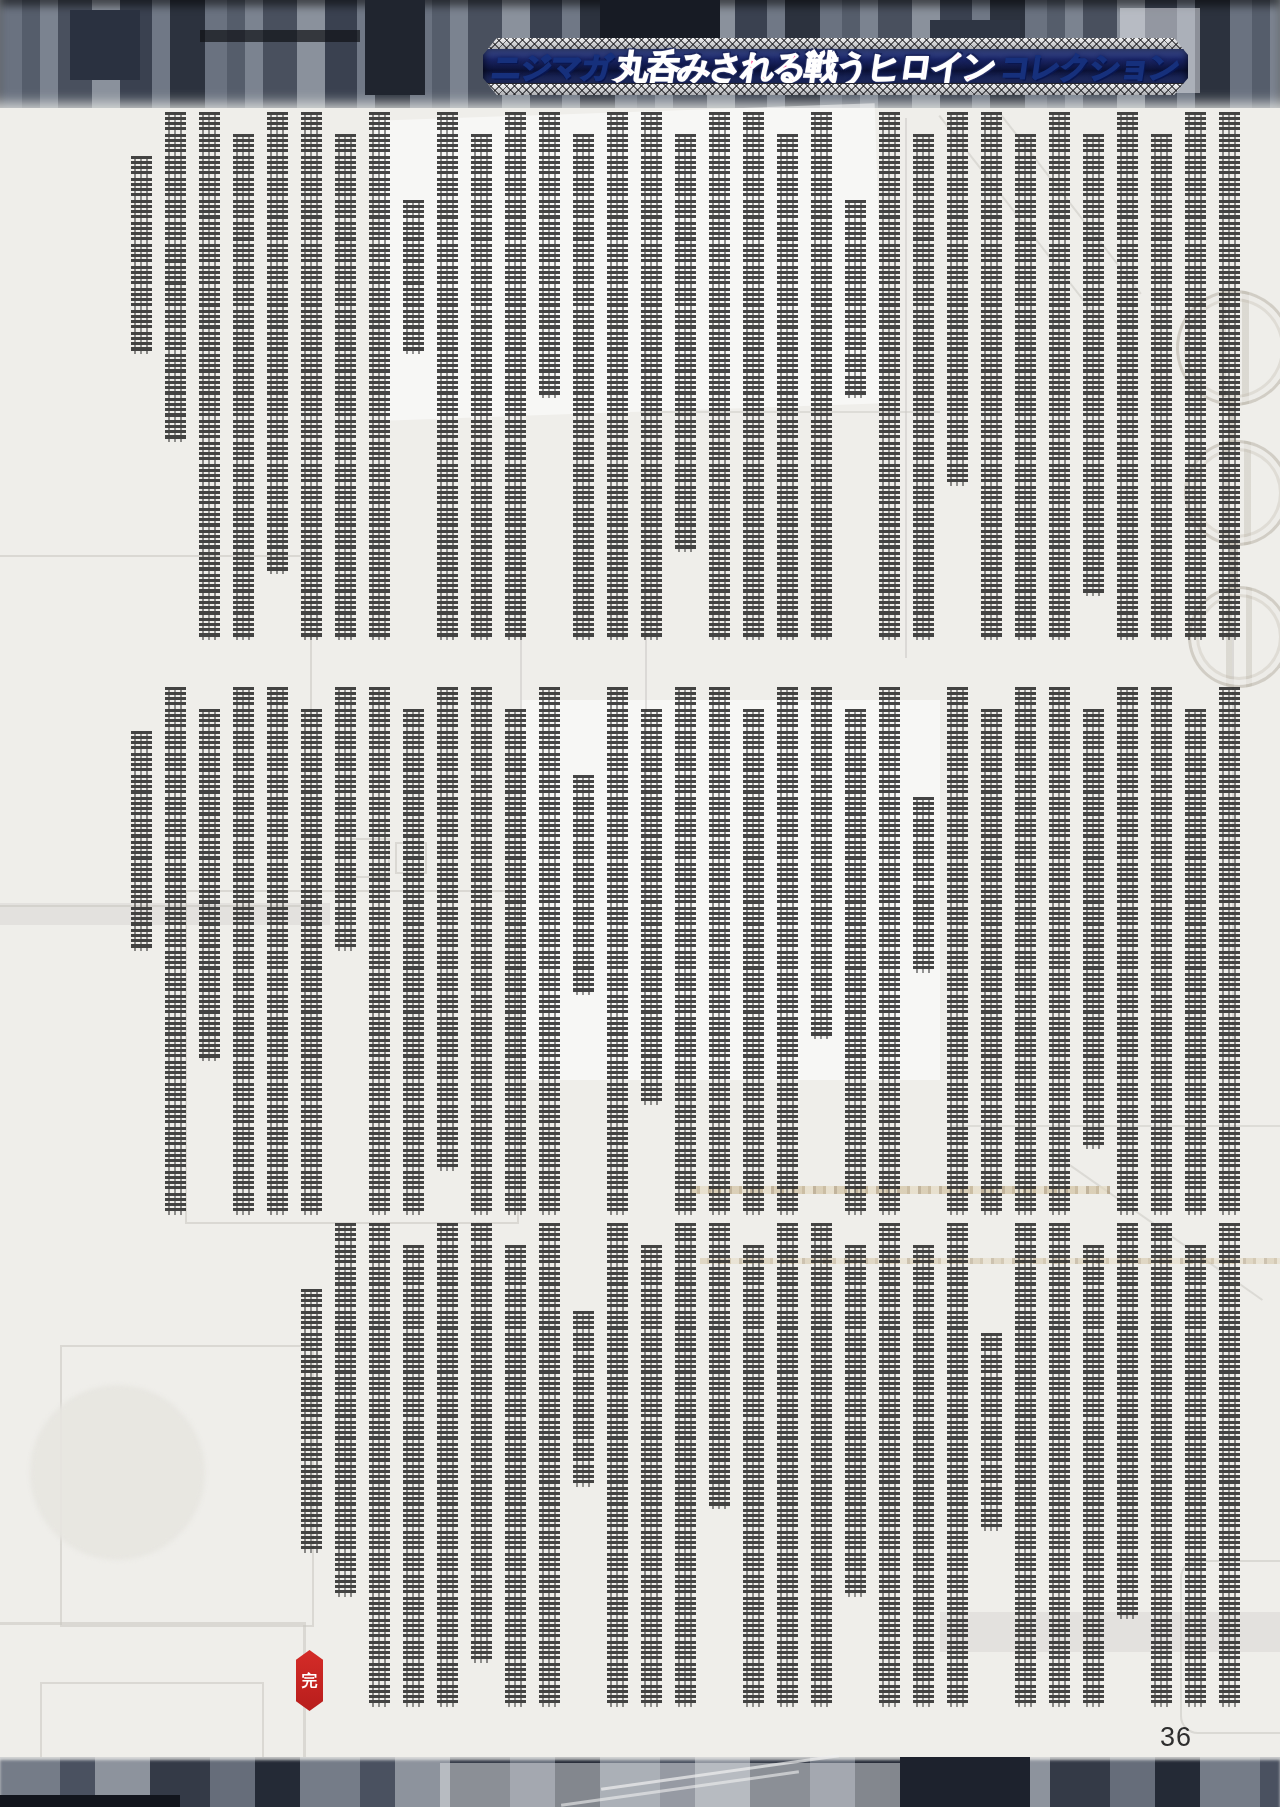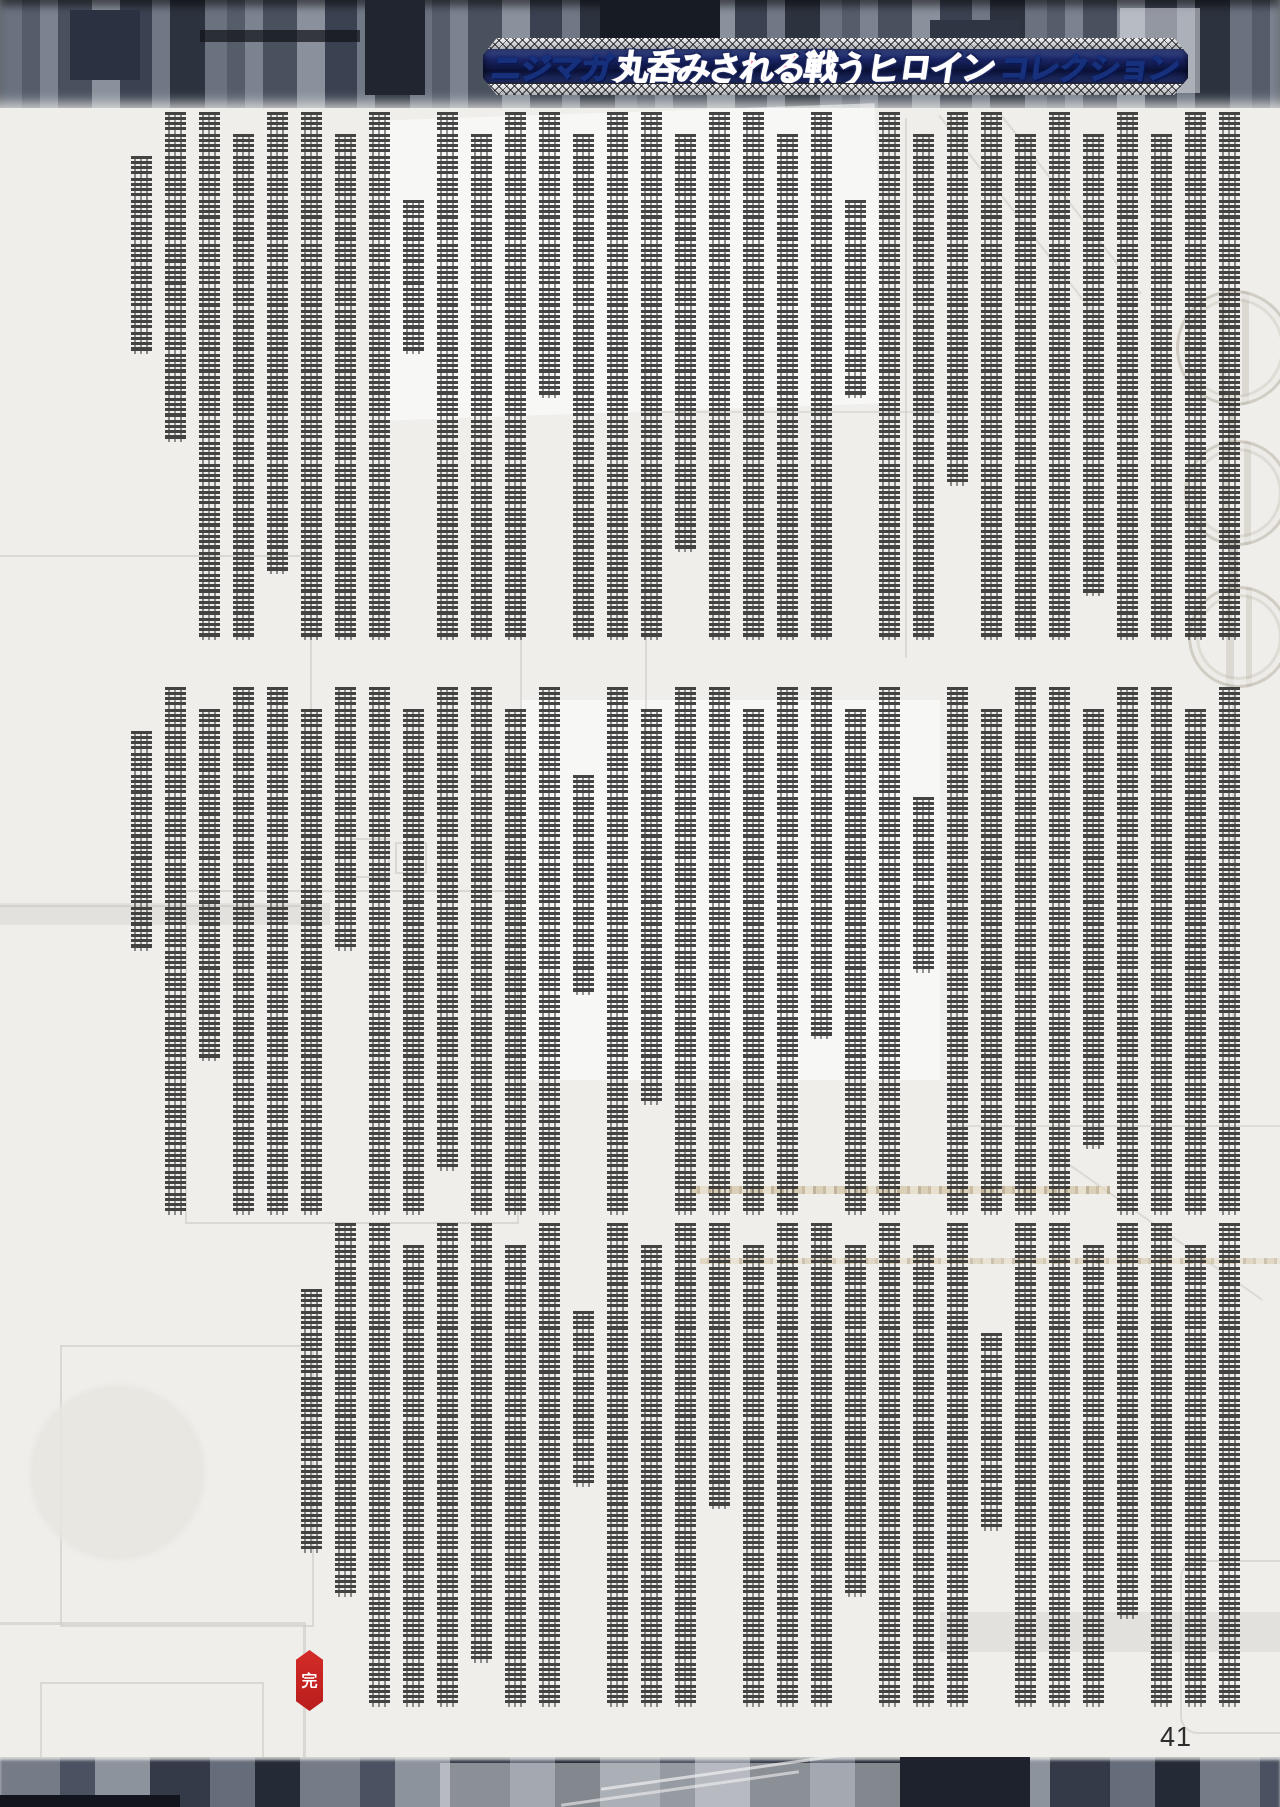--- a/index.html
+++ b/index.html
@@ -235,21 +235,21 @@
       <div class="greek-col" style="left: 402.5px; top: 1245px; height: 462px;"></div>
       <div class="greek-col" style="left: 368.5px; top: 1223px; height: 484px;"></div>
       <div class="greek-col" style="left: 334.5px; top: 1223px; height: 374px;"></div>
       <div class="greek-col" style="left: 300.5px; top: 1289px; height: 264px;"></div>
     </div>
 
   <div class="end-badge">
     <span>完</span>
   </div>
 
-  <div class="page-num">41</div>
+  <div class="page-num">36</div>
 
   <div class="collage bottom">
     <div class="cblock" style="left:440px;top:6px;width:460px;height:44px;background:rgba(225,227,230,.5);"></div>
     <div class="cblock" style="left:900px;top:0;width:130px;height:50px;background:#1d222d;"></div>
     <div class="cblock" style="left:0;top:38px;width:180px;height:12px;background:#12151d;"></div>
     <div class="cblock" style="left:600px;top:14px;width:240px;height:3px;background:rgba(240,240,240,.7);transform:rotate(-8deg);"></div>
     <div class="cblock" style="left:560px;top:30px;width:240px;height:3px;background:rgba(240,240,240,.6);transform:rotate(-8deg);"></div>
   </div>
 
 </div>

